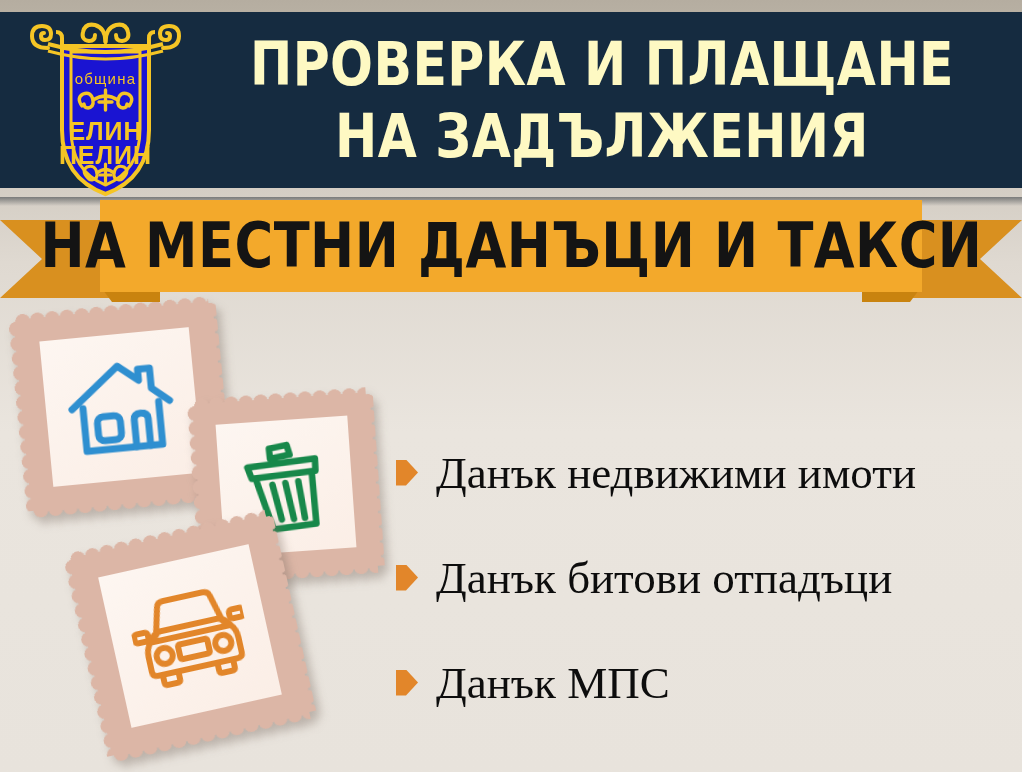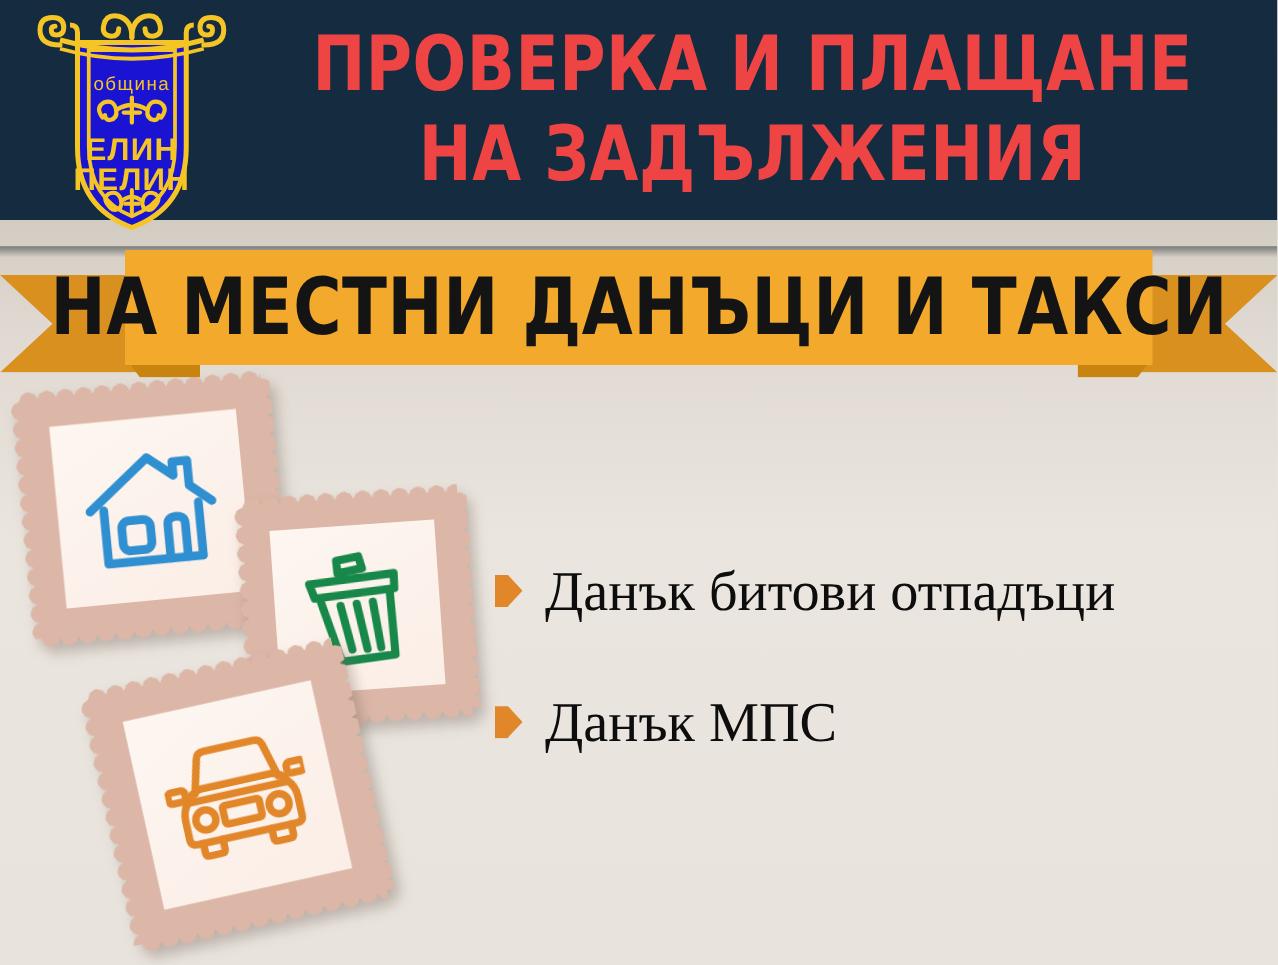--- a/index.html
+++ b/index.html
@@ -14,39 +14,39 @@
   
   #page {
     position:relative;
     width:1022px; height:772px;
     background:linear-gradient(180deg,#b5ada0 0%, #c8c1b6 14%, #dfd9d1 34%, #eae5de 56%, #e8e3dc 100%);
     overflow:hidden;
   }
 
   
   #header {
-    position:absolute; left:0; top:0;
+    position:absolute; left:0; top:12px;
     width:1022px; height:176px;
     background:#152b40;
     z-index:5;
     padding-left:44px;
   }
   #header-shadow {
     position:absolute; left:0; top:197px; width:1022px; height:9px;
     background:linear-gradient(180deg, rgba(10,20,30,.45), rgba(10,20,30,0));
     z-index:4;
   }
   #logo {
     position:absolute; left:18px; top:6px;
     width:175px; height:182px;
   }
   #header-titles {
     position:absolute; left:196px; top:16px; width:812px;
     text-align:center;
-    color:#ef4444;
+    color:#fef9c3;
   }
   .htitle {
     font-family:"Liberation Sans Narrow","DejaVu Sans Condensed","Liberation Sans",sans-serif;
     font-weight:700;
     font-size:61px;
     line-height:72px;
     letter-spacing:.5px;
     transform:scaleX(.92);
     transform-origin:center;
     white-space:nowrap;
@@ -272,20 +272,24 @@
           <path d="M22 78 L22 86 Q22 89 26 89 L34 89 Q38 89 38 86 L38 78"></path>
           <path d="M78 78 L78 86 Q78 89 82 89 L90 89 Q94 89 94 86 L94 78"></path>
         </svg>
       </div>
     </div>
   </div>
 
   <div id="list">
     <div class="list-item">
       <span class="bullet"></span>
+      <span class="list-label">Данък недвижими имоти</span>
+    </div>
+    <div class="list-item">
+      <span class="bullet"></span>
       <span class="list-label">Данък битови отпадъци</span>
     </div>
     <div class="list-item">
       <span class="bullet"></span>
       <span class="list-label">Данък МПС</span>
     </div>
   </div>
 
 </div>
 

